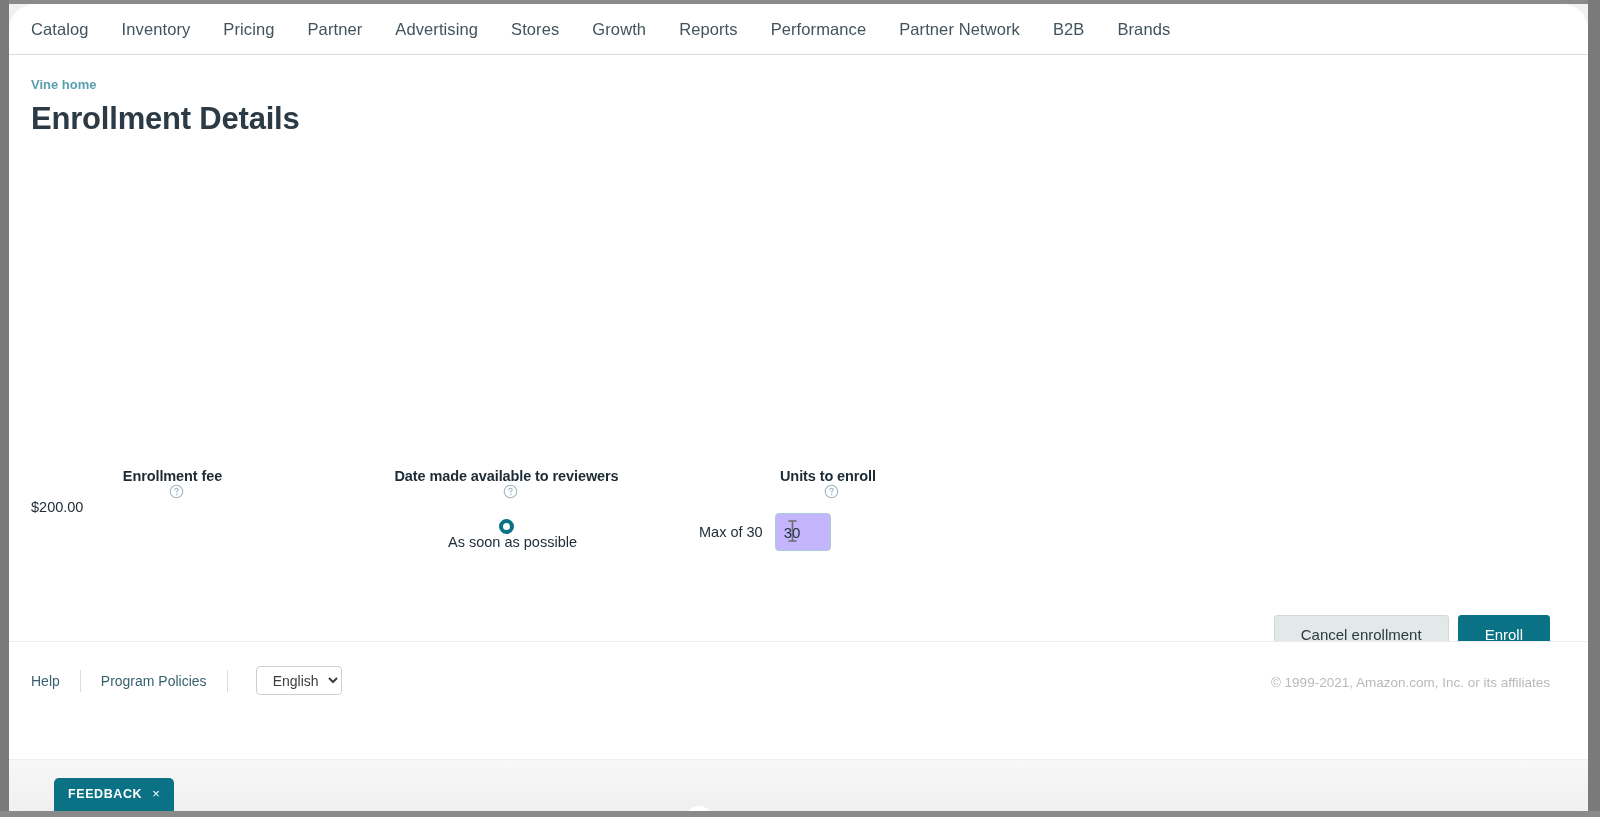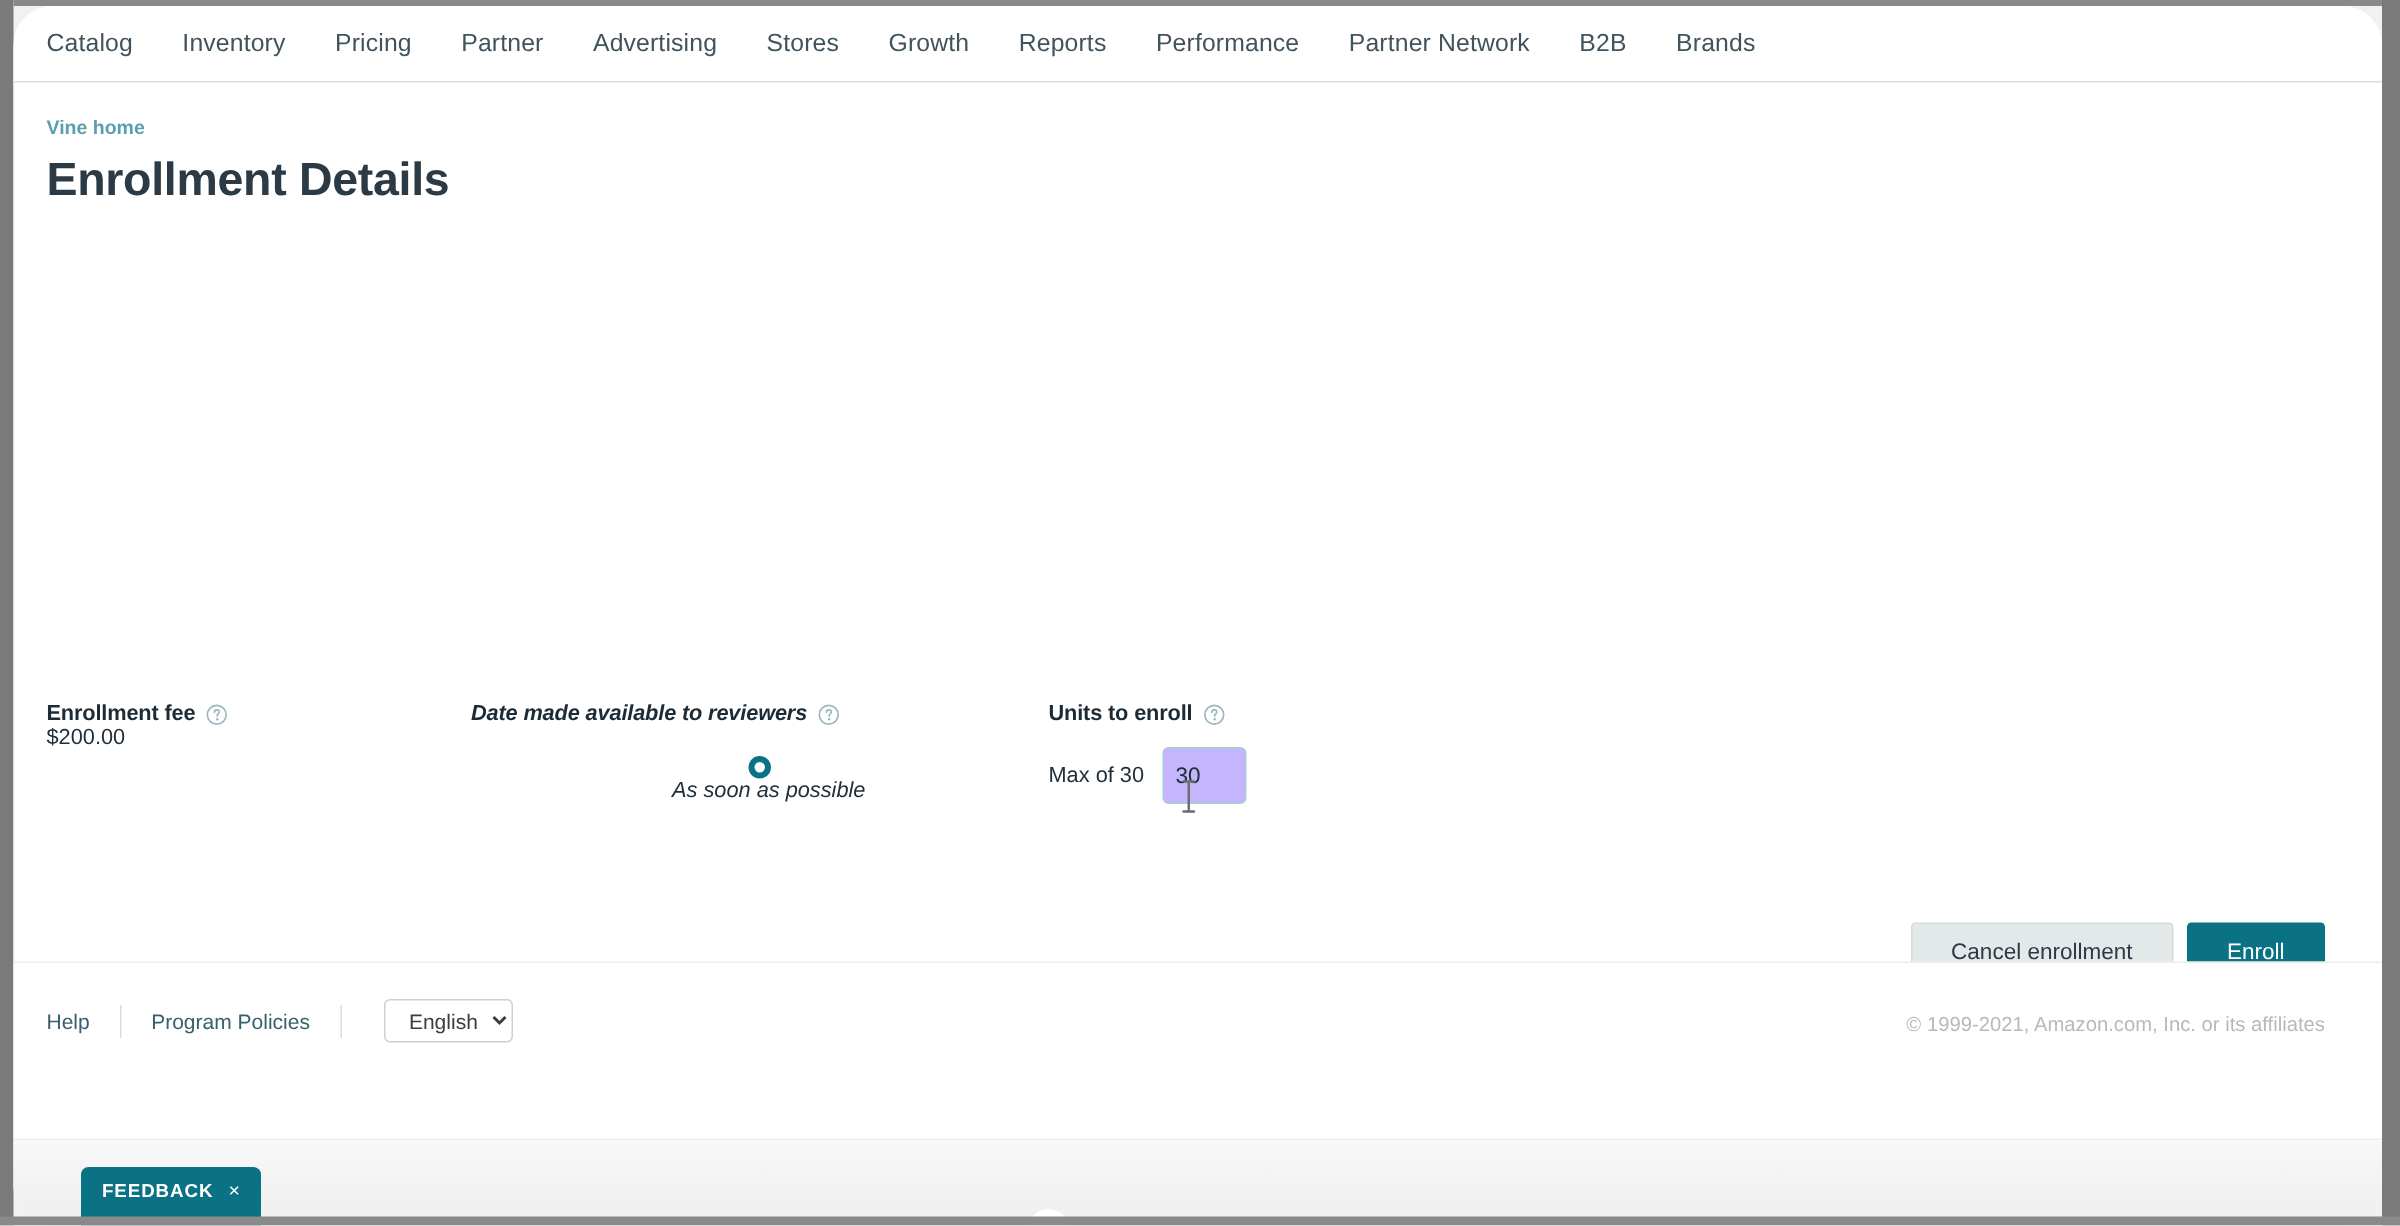--- a/index.html
+++ b/index.html
@@ -87,32 +87,33 @@
   
   .fields-row {
     position: absolute;
     left: 22px;
     top: 413px;
     right: 0;
     display: flex;
   }
   .field { position: relative; }
   .field.col1 { width: 283px; }
-  .field.col2 { width: 385px; font-style: italic; }
+  .field.col2 { width: 385px; }
   .field.col3 { width: 258px; }
   .field.col4 { width: 300px; }
 
   .field-label {
     font-size: 14.5px;
     font-weight: bold;
     color: #1c2b36;
     display: flex;
     align-items: center;
     white-space: nowrap;
     letter-spacing: -.1px;
+    flex-direction: column;
   }
   .help-icon {
     display: inline-block;
     margin-left: 7px;
     width: 15px; height: 15px;
     line-height: 1;
     color: #9fb6c0;
     cursor: pointer;
     flex: none;
   }

